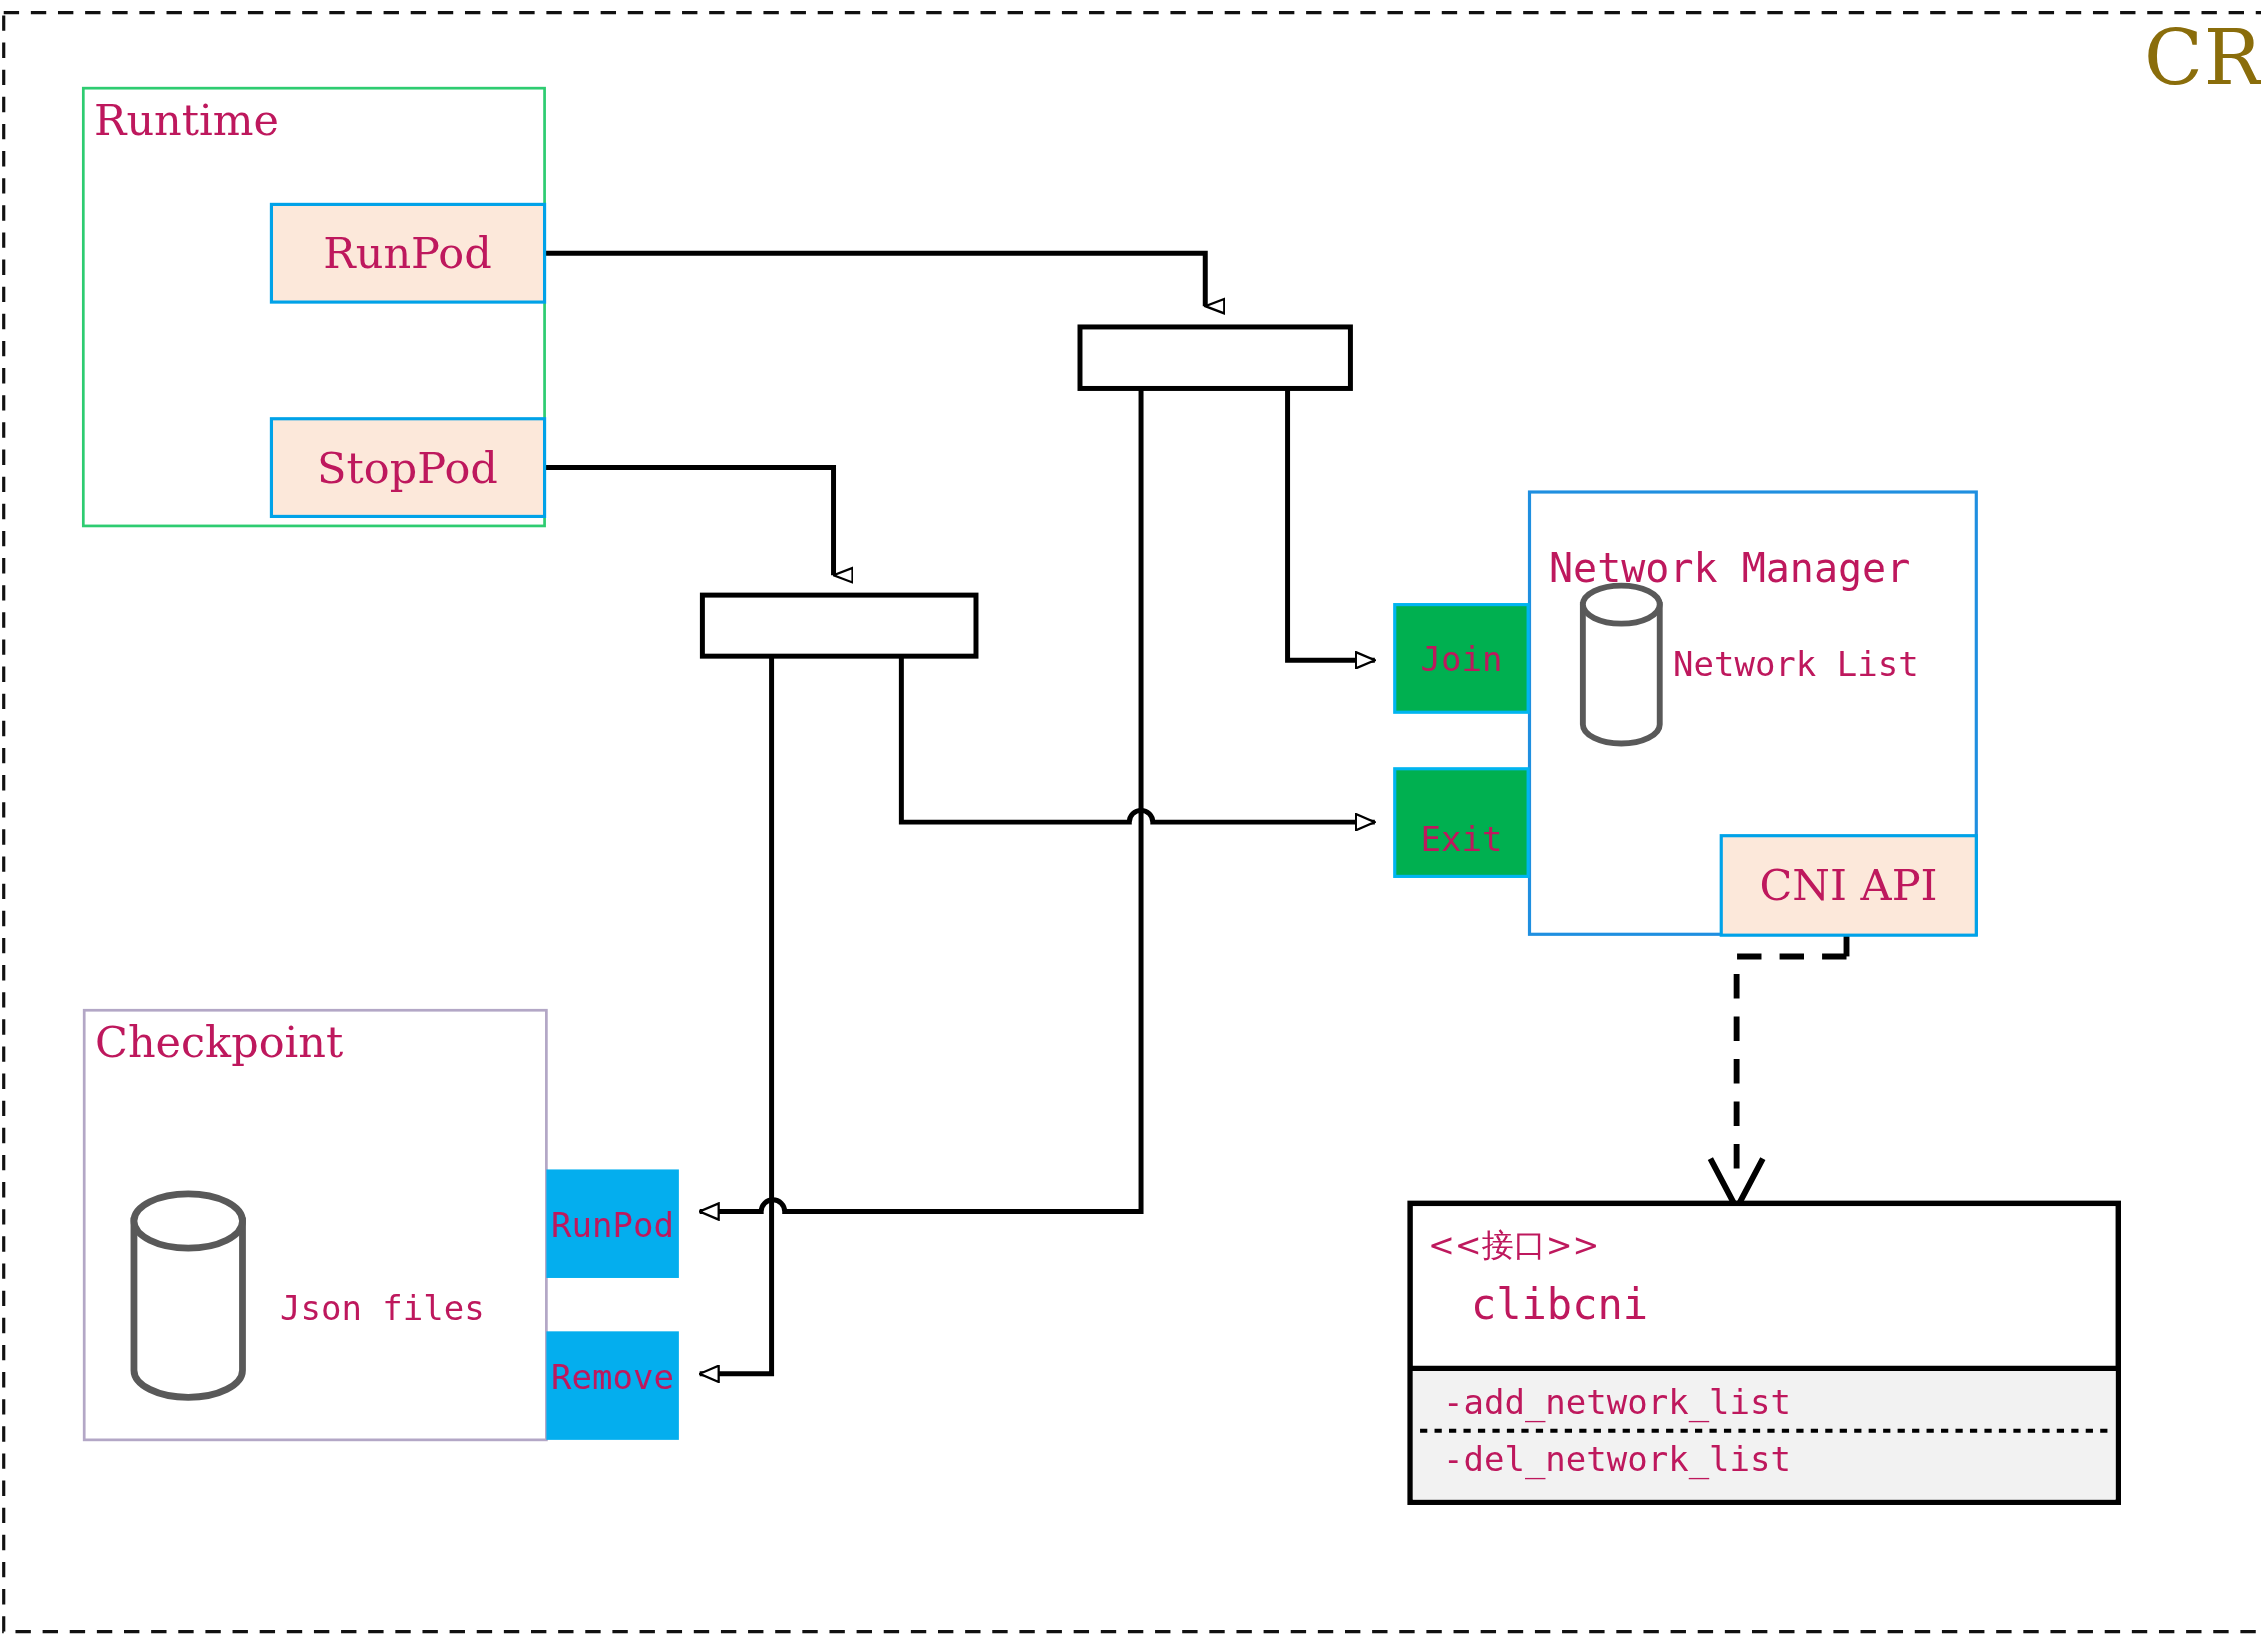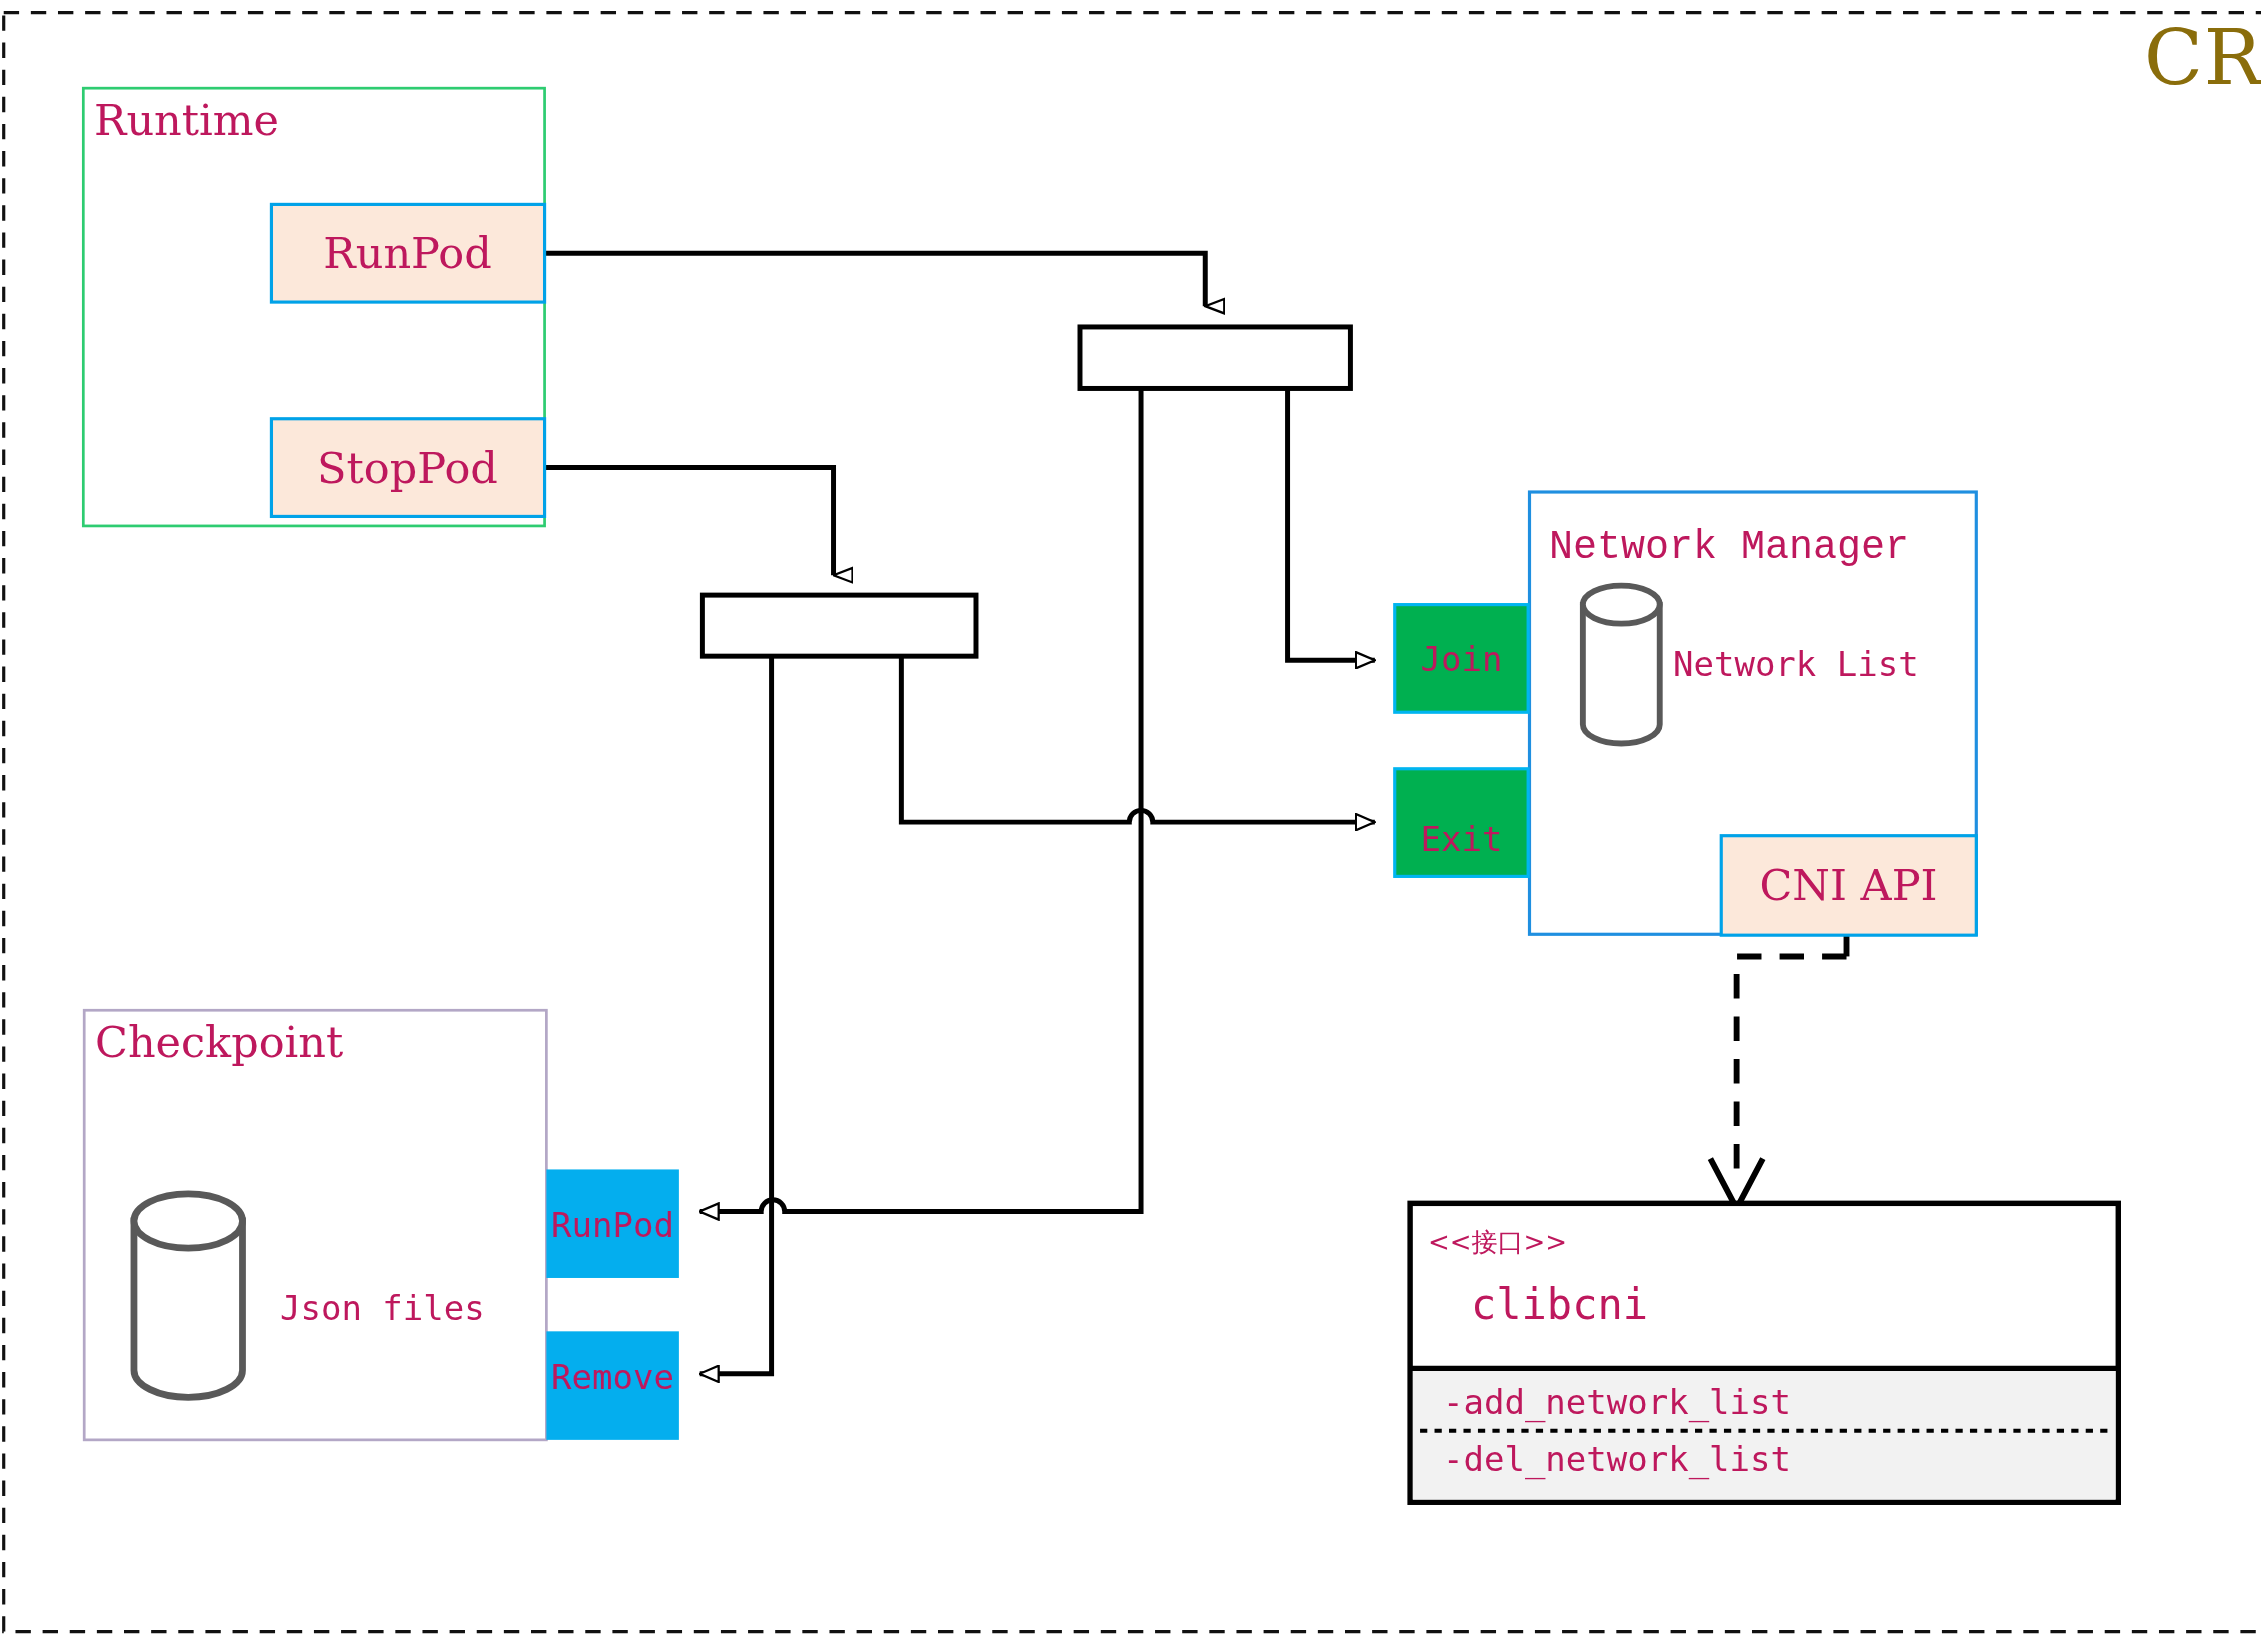--- a/index.html
+++ b/index.html
@@ -5,21 +5,21 @@
   html,body{margin:0;padding:0;background:#ffffff;}
   body{font-family:"DejaVu Serif", serif;}
   #stage{position:relative;width:2335px;height:1642px;background:#ffffff;overflow:hidden;}
   svg.layer{position:absolute;left:0;top:0;width:2335px;height:1642px;}
   .lbl{position:absolute;white-space:pre;color:#be185d;font-family:"DejaVu Serif", serif;line-height:1;}
   .title-cri{font-size:77px;color:#8a6d0b;font-family:"DejaVu Serif",serif;letter-spacing:0.9px;}
   .grp-title{font-size:43px;}
   .node-title{font-size:43px;}
   .mono-sm{font-family:"DejaVu Sans Mono", monospace;font-size:34px;}
   .mono-md{font-family:"DejaVu Sans Mono", monospace;font-size:40px;}
-  .iface-stereo{font-family:"DejaVu Sans", sans-serif;font-size:26px;}
+  .iface-stereo{font-family:"DejaVu Sans", sans-serif;font-size:32px;}
   .iface-name{font-family:"DejaVu Sans Mono", monospace;font-size:42px;}
   .iface-op{font-family:"DejaVu Sans Mono", monospace;font-size:34px;}
 </style>
 </head>
 <body>
 
 <div id="stage">
 
   <svg class="layer" viewBox="0 0 5163 3631">
     <defs>
@@ -100,21 +100,21 @@
   <div class="lbl node-title" style="left:271px; top:419px; width:273px; height:98px; display:flex; align-items:center; justify-content:center;">StopPod</div>
 
   <div class="lbl grp-title" style="left:95px; top:1021px;">Checkpoint</div>
 
   <div class="lbl mono-sm" style="left:280px; top:1291px;">Json files</div>
 
   <div class="lbl mono-sm" style="left:546px; top:1170px; width:133px; height:109px; display:flex; align-items:center; justify-content:center;">RunPod</div>
 
   <div class="lbl mono-sm" style="left:546px; top:1331px; width:133px; height:91px; display:flex; align-items:center; justify-content:center;">Remove</div>
 
-  <div class="lbl mono-md" style="left:1549px; top:528px;font-family:Liberation Mono, monospace;">Network Manager</div>
+  <div class="lbl mono-md" style="left:1549px; top:548px;">Network Manager</div>
 
   <div class="lbl mono-sm" style="left:1673px; top:647px;">Network List</div>
 
   <div class="lbl mono-sm" style="left:1395px; top:605px; width:133px; height:108px; display:flex; align-items:center; justify-content:center;">Join</div>
 
   <div class="lbl mono-sm" style="left:1395px; top:769px; width:133px; height:108px; display:flex; align-items:center; justify-content:center;margin-top:16px;">Exit</div>
 
   <div class="lbl node-title" style="left:1721px; top:836px; width:255px; height:99px; display:flex; align-items:center; justify-content:center;">CNI API</div>
 
   <div class="lbl iface-stereo" style="left:1428px; top:1229px;">&lt;&lt;接口&gt;&gt;</div>

